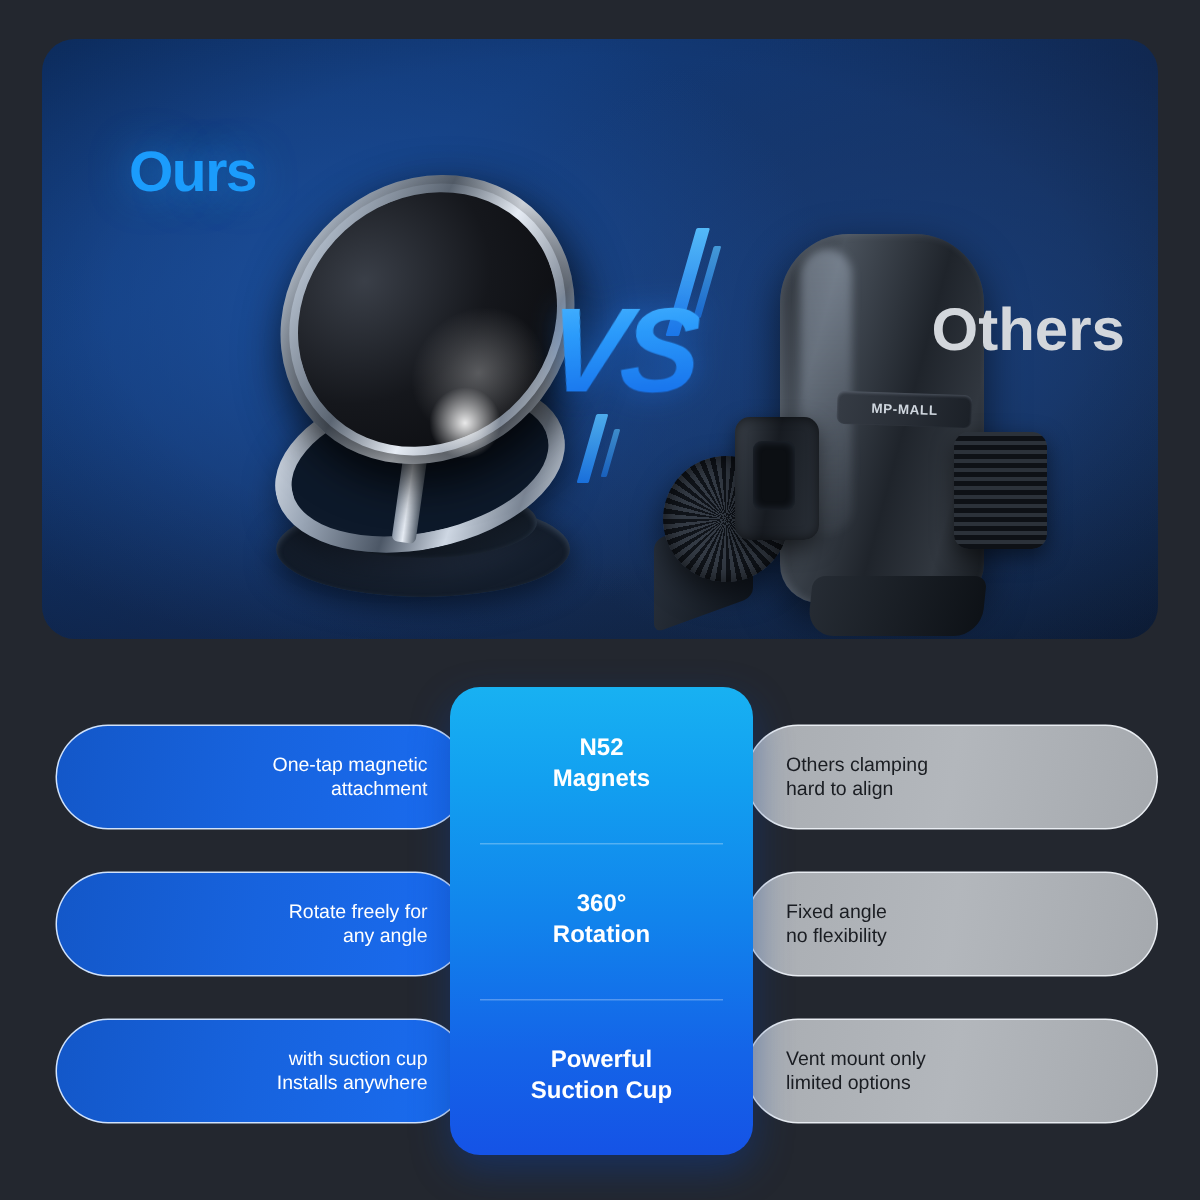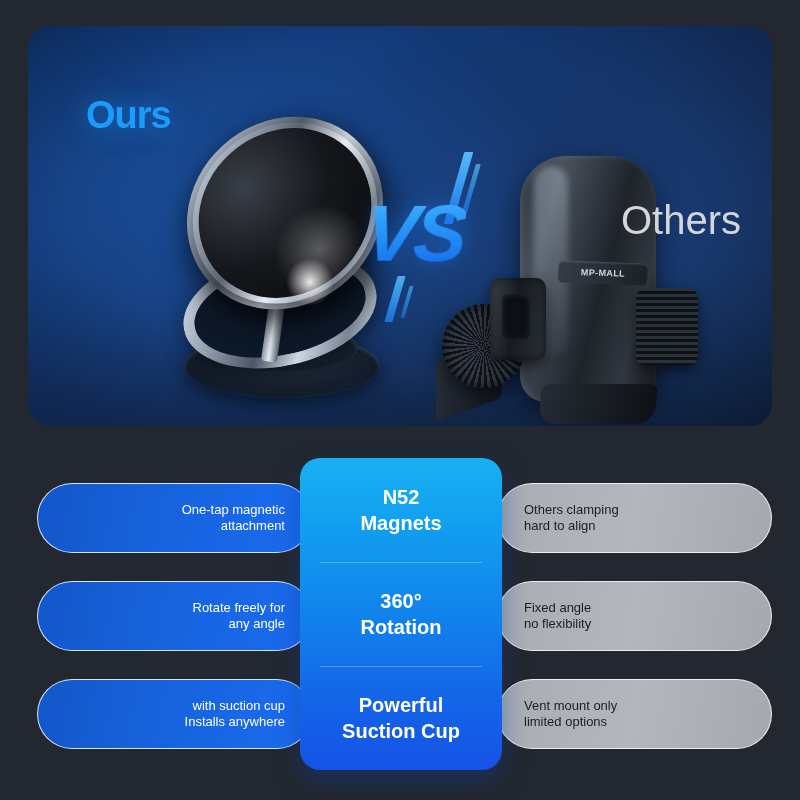--- a/index.html
+++ b/index.html
@@ -48,21 +48,21 @@
     color: #1b9cfc;
     text-shadow: 0 0 26px rgba(27,156,252,0.55);
     z-index: 4;
   }
 
   .others-label {
     position: absolute;
     left: 593px;
     top: 172px;
     font-size: 40px;
-    font-weight: 400;
+    font-weight: 700;
     letter-spacing: 0px;
     color: #d3d7dc;
     z-index: 4;
   }
 
   
   .vs-wrap {
     position: absolute;
     left: 333px;
     top: 124px;
@@ -287,21 +287,21 @@
     overflow: hidden;
   }
   .center-cell {
     position: absolute;
     left: 0; width: 202px; height: 104px;
     display: flex;
     flex-direction: column;
     align-items: center;
     justify-content: center;
     color: #ffffff;
-    font-size: 20px;
+    font-size: 16px;
     font-weight: 700;
     line-height: 1.3;
     text-align: center;
   }
   .center-cell.c0 { top: 0px; }
   .center-cell.c1 { top: 104px; }
   .center-cell.c2 { top: 208px; }
 
   .center-div {
     position: absolute;

